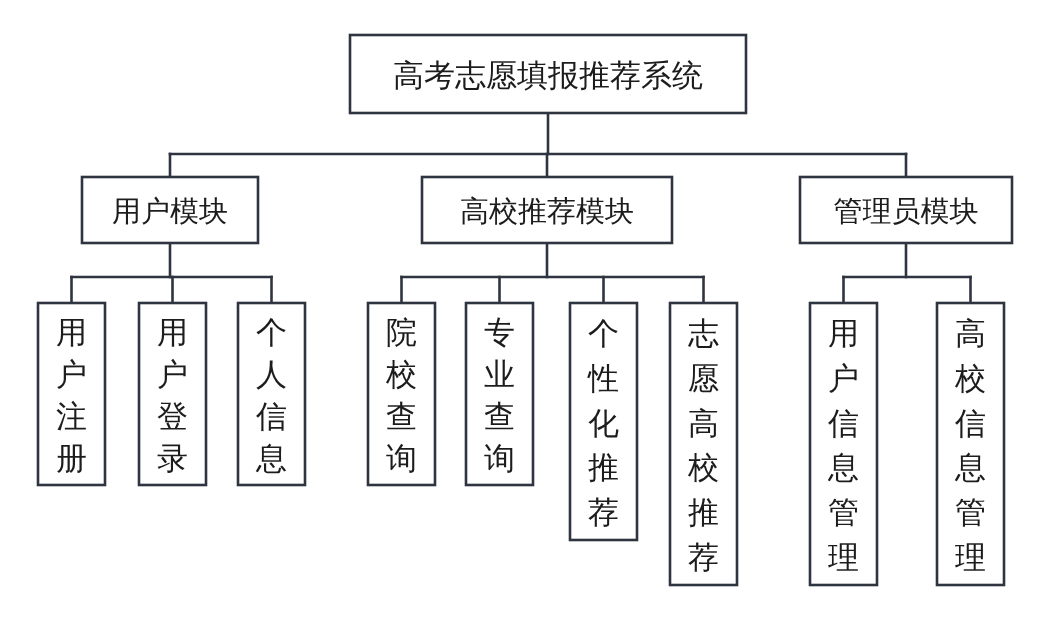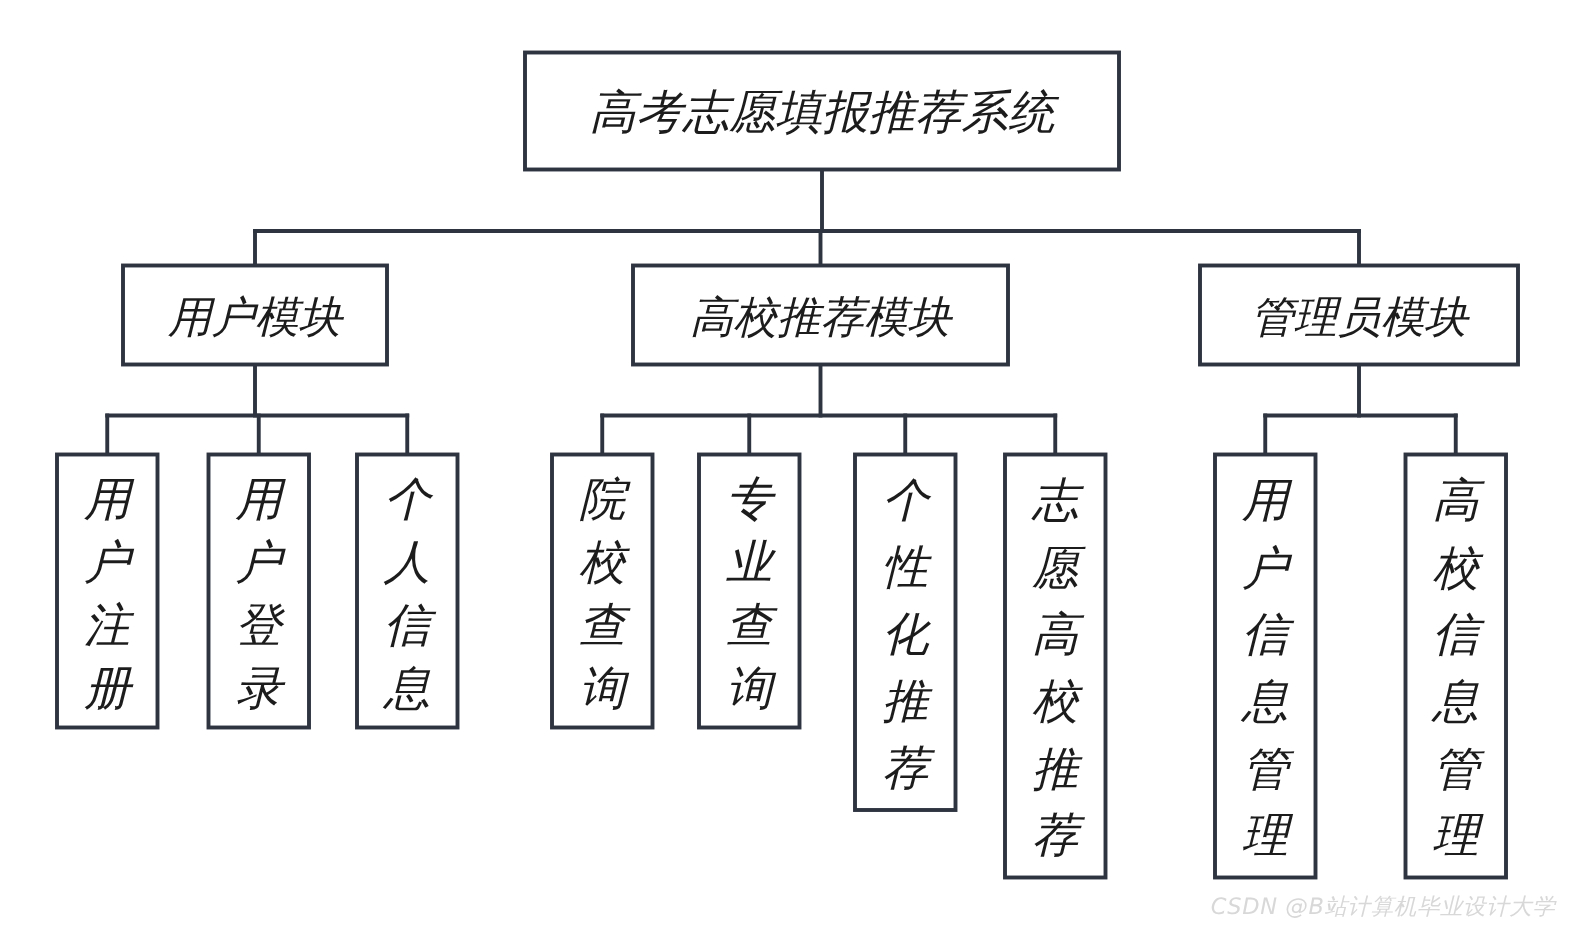--- a/index.html
+++ b/index.html
@@ -13,21 +13,20 @@
     position: relative;
     overflow: hidden;
     font-family: "DejaVu Sans", "Liberation Sans", sans-serif;
   }
   #diagram-root {
     position: absolute;
     left: 0;
     top: 0;
     width: 1049px;
     height: 622px;
-    font-style: italic;
   }
   svg#tree-svg {
     position: absolute;
     left: 0;
     top: 0;
     width: 1049px;
     height: 622px;
     display: block;
   }
   .node-box {
@@ -142,14 +141,13 @@
           <rect class="node-box" x="810" y="303" width="67" height="282"></rect>
           <text class="node-label-v leaf-label" x="843.5"><tspan x="843.5" y="344.3333333333333">用</tspan><tspan x="843.5" y="389">户</tspan><tspan x="843.5" y="433.66666666666663">信</tspan><tspan x="843.5" y="478.3333333333333">息</tspan><tspan x="843.5" y="523">管</tspan><tspan x="843.5" y="567.6666666666666">理</tspan></text>
         </g>
         <g>
           <rect class="node-box" x="937" y="303" width="67" height="282"></rect>
           <text class="node-label-v leaf-label" x="970.5"><tspan x="970.5" y="344.3333333333333">高</tspan><tspan x="970.5" y="389">校</tspan><tspan x="970.5" y="433.66666666666663">信</tspan><tspan x="970.5" y="478.3333333333333">息</tspan><tspan x="970.5" y="523">管</tspan><tspan x="970.5" y="567.6666666666666">理</tspan></text>
         </g>
       </g>
   </svg>
 
-  <div class="watermark">CSDN @B站计算机毕业设计大学</div>
 </div>
 
 </body></html>

